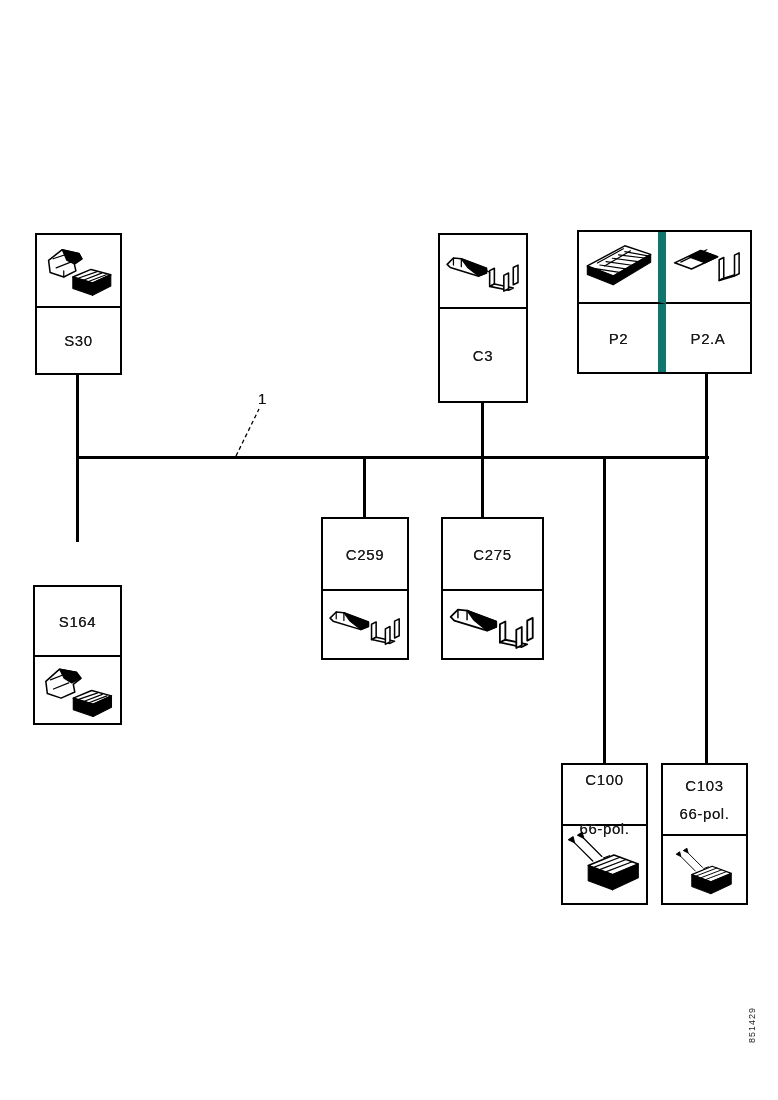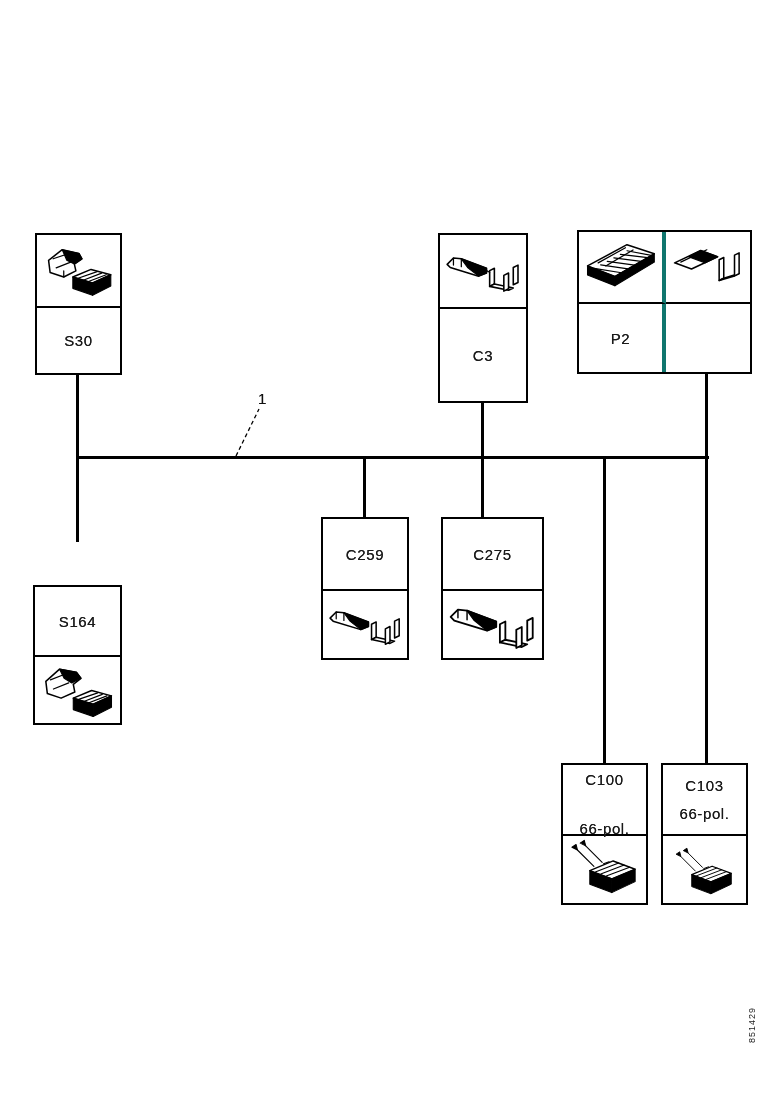--- a/index.html
+++ b/index.html
@@ -15,21 +15,21 @@
   .grow{flex:1 1 auto;}
   .label-cell{
     display:flex;align-items:center;justify-content:center;
     font-size:15px;letter-spacing:0.6px;color:#1a1a1a;
     text-shadow:0 0 0.5px #333;
   }
   .label-cell.two-line{flex-direction:column;justify-content:space-around;padding:6px 0;}
   .img-cell{display:flex;align-items:center;justify-content:center;padding:2px;overflow:hidden;}
   .img-cell svg{width:96%;height:96%;}
   .b-bottom{border-bottom:2px solid #000;}
-  .b-right{border-right:4px solid #0f766e;}
+  .b-right{border-right:8px solid #0f766e;}
   .grid2{display:grid;}
   .hline,.vline{position:absolute;background:#000;}
   .callout-label{position:absolute;font-size:15px;color:#111;text-shadow:0 0 0.5px #333;}
   .leader{position:absolute;overflow:visible;}
   .fig-num{
     position:absolute;font-size:9px;letter-spacing:1px;color:#222;
     transform:rotate(-90deg);transform-origin:center center;white-space:nowrap;
   }
   .g{stroke:#000;stroke-width:2;fill:#fff;stroke-linejoin:round;stroke-linecap:round;}
   .gl{stroke:#000;stroke-width:1.6;fill:none;stroke-linecap:round;}
@@ -103,20 +103,23 @@
         <path class="gd" d="M24 26 L40 18 L62 26 L46 34 Z"></path>
         <path class="gl" d="M14 33 L48 17"></path>
         <path class="g" d="M64 30 L70 27 L70 54 L64 57 Z"></path>
         <path class="g" d="M64 57 L70 54 L90 48 L84 51 Z"></path>
         <path class="g" d="M84 24 L90 21 L90 48 L84 51 Z"></path>
       </svg>
     </div>
     <div class="cell label-cell b-right">
       <span>P2</span>
     </div>
+    <div class="cell label-cell">
+      <span>P2.A</span>
+    </div>
   </div>
 
   <div class="box" style="left:33px;top:540px;width:89px;height:140px;margin-top:45px;">
     <div class="cell label-cell b-bottom" style="height:70px;">
       <span>S164</span>
     </div>
     <div class="cell img-cell grow">
       <svg viewBox="0 0 100 78">
         <path class="g" d="M8 28 L26 12 L48 16 L54 24 L44 32 L46 42 L28 50 L10 44 Z"></path>
         <path class="gd" d="M26 12 L48 16 L54 24 L42 30 L32 24 Z"></path>
@@ -157,21 +160,21 @@
         <path class="gl" d="M12 14 L12 23 M22 15 L22 25"></path>
         <path class="g" d="M58 30 L64 27 L64 47 L58 50 Z"></path>
         <path class="g" d="M58 50 L64 47 L88 52 L82 55 Z"></path>
         <path class="g" d="M76 36 L82 33 L82 53 L76 56 Z"></path>
         <path class="g" d="M88 26 L94 23 L94 45 L88 48 Z"></path>
       </svg>
     </div>
   </div>
 
   <div class="box" style="left:561px;top:763px;width:87px;height:142px;">
-    <div class="cell label-cell two-line b-bottom" style="height:71px;gap:32px;">
+    <div class="cell label-cell two-line b-bottom" style="height:61px;gap:32px;">
       <span>C100</span>
       <span>66-pol.</span>
     </div>
     <div class="cell img-cell grow">
       <svg viewBox="0 0 100 88">
         <path class="gl" d="M34 40 L10 16 M46 34 L22 10"></path>
         <path class="gd" d="M10 16 L2 12 L8 8 Z"></path>
         <path class="gd" d="M22 10 L14 6 L20 2 Z"></path>
         <path class="g" d="M28 46 L62 32 L94 44 L60 58 Z"></path>
         <path class="gd" d="M28 46 L60 58 L60 78 L28 66 Z"></path>

